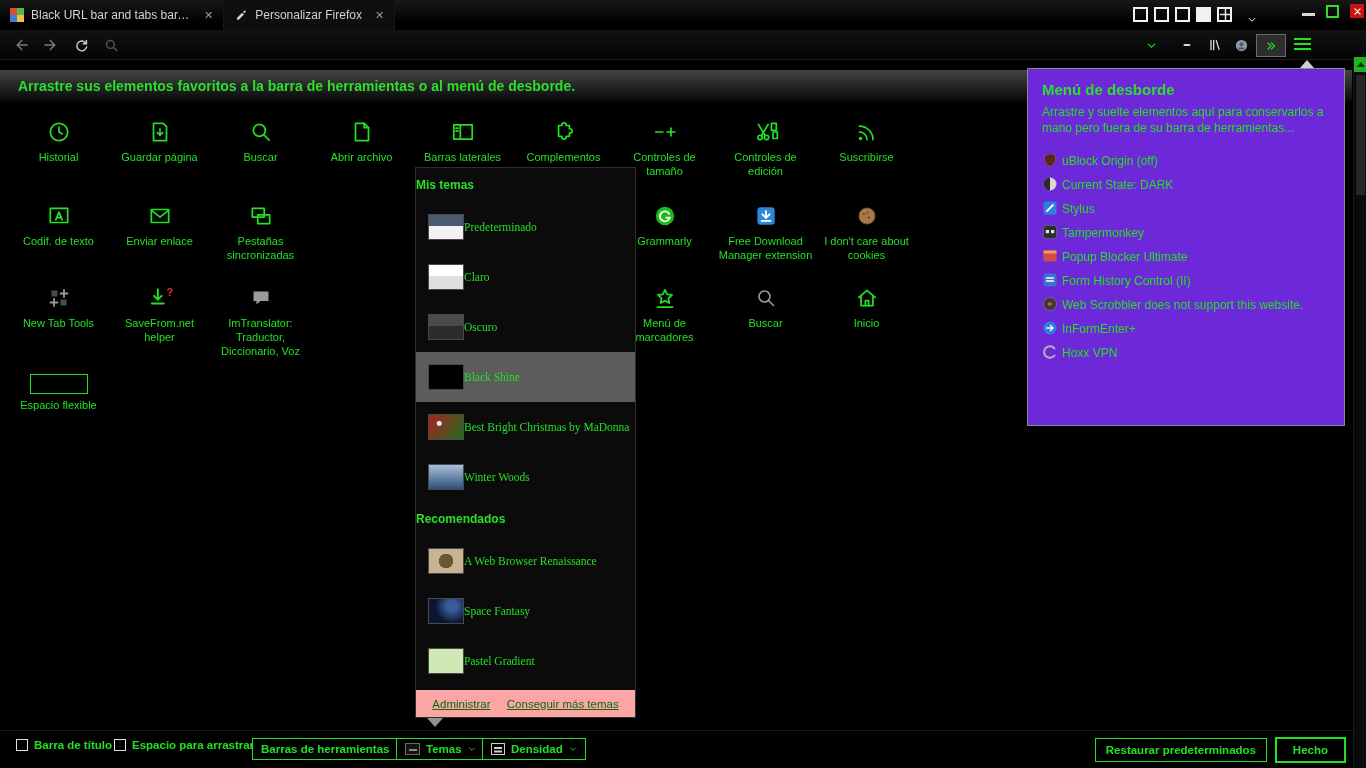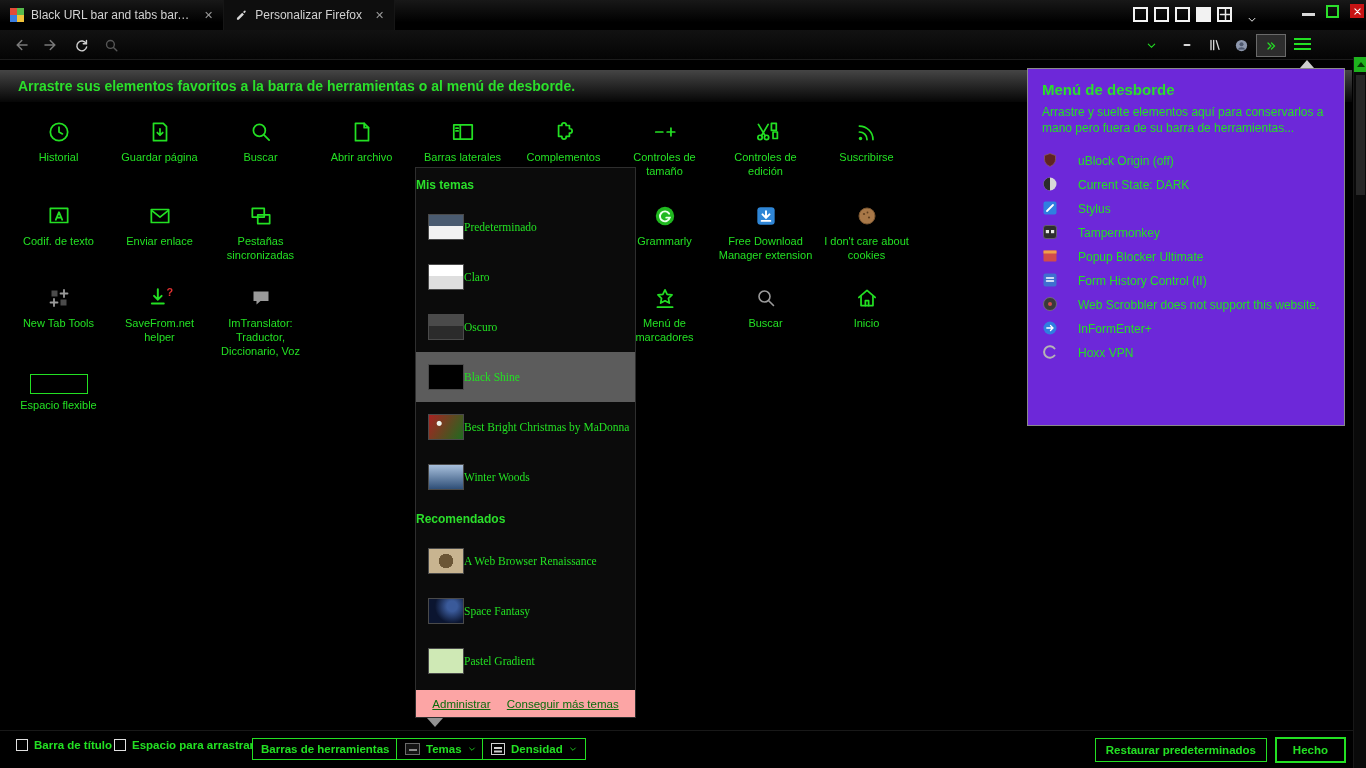--- a/index.html
+++ b/index.html
@@ -73,21 +73,21 @@
   .tp-footer span { color:#0b6b0b; text-decoration:underline; }
   .tp-notch { position:absolute; left:427px; top:718px; width:0; height:0; z-index:6;
               border-left:8px solid transparent; border-right:8px solid transparent; border-top:9px solid #929292; }
 
   
   .overflow-panel { position:absolute; left:1027px; top:68px; width:318px; height:358px;
                     background:#6d28d9; border:1px solid #8a8a8a; z-index:5; padding:12px 12px 0 14px; }
   .op-title { font-size:15px; font-weight:bold; color:#2bdf2b; }
   .op-desc { font-size:12px; color:#23e023; line-height:1.35; margin-top:6px; }
   .op-list { margin-top:13px; display:flex; flex-direction:column; }
-  .op-item { height:24px; display:flex; align-items:center; gap:20px; font-size:12px; color:#23e023; }
+  .op-item { height:24px; display:flex; align-items:center; gap:4px; font-size:12px; color:#23e023; }
   .op-notch { position:absolute; left:1300px; top:60px; width:0; height:0; z-index:5;
               border-left:7px solid transparent; border-right:7px solid transparent; border-bottom:8px solid #cfcfcf; }
 
   
   .bottombar { position:absolute; top:730px; left:0; width:1366px; height:38px; background:#000;
                border-top:1px solid #181818; font-size:11.5px; }
   .bb { position:absolute; top:8px; display:flex; align-items:center; gap:6px; color:#23e023;font-weight:bold; }
   .cb { width:12px; height:12px; border:1.5px solid #e0e0e0; background:#000; flex:none; }
   .dd-btn { display:flex; align-items:center; border:1px solid #23e023; padding:4px 8px; background:#000; }
   .btn { border:1px solid #23e023; padding:5px 10px; background:#000; }

